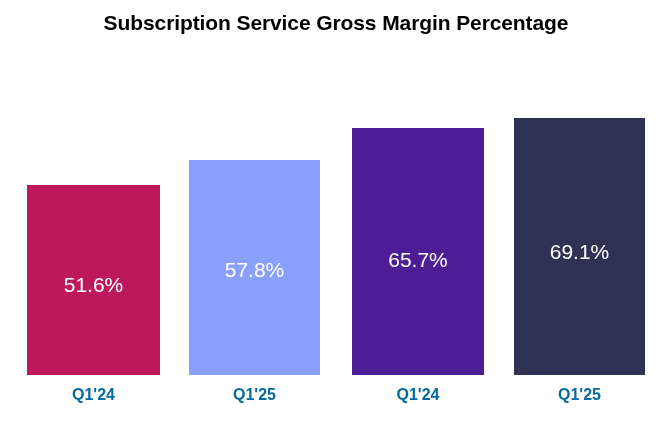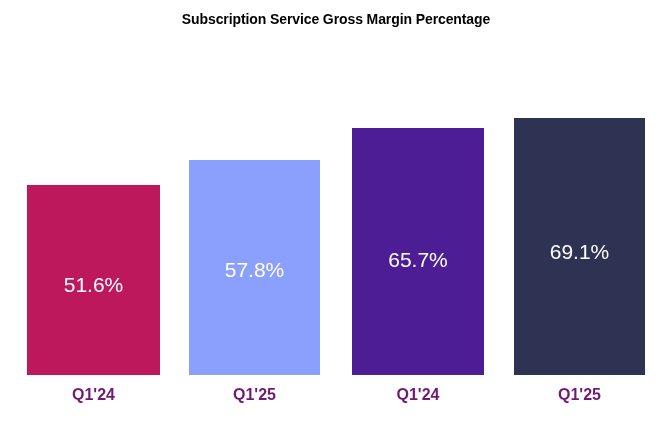--- a/index.html
+++ b/index.html
@@ -18,21 +18,21 @@
     width: 672px;
     height: 432px;
     background: #ffffff;
   }
   .chart-title {
     position: absolute;
     left: 0;
     top: 11px;
     width: 672px;
     text-align: center;
-    font-size: 14px;
+    font-size: 21px;
     font-weight: bold;
     color: #000000;
     letter-spacing: -0.1px;
     white-space: nowrap;
   }
   .plot-area {
     position: absolute;
     left: 0;
     top: 0;
     width: 672px;
@@ -58,21 +58,21 @@
     color: #ffffff;
     white-space: nowrap;
     font-weight: normal;
   }
   .cat-label {
     position: absolute;
     top: 386px;
     text-align: center;
     font-size: 16px;
     font-weight: bold;
-    color: #701a75;
+    color: #0369a1;
     white-space: nowrap;
   }
 </style>
 </head>
 <body>
 
 <div class="chart-root">
 
   <div class="chart-title">Subscription Service Gross Margin Percentage</div>
 

